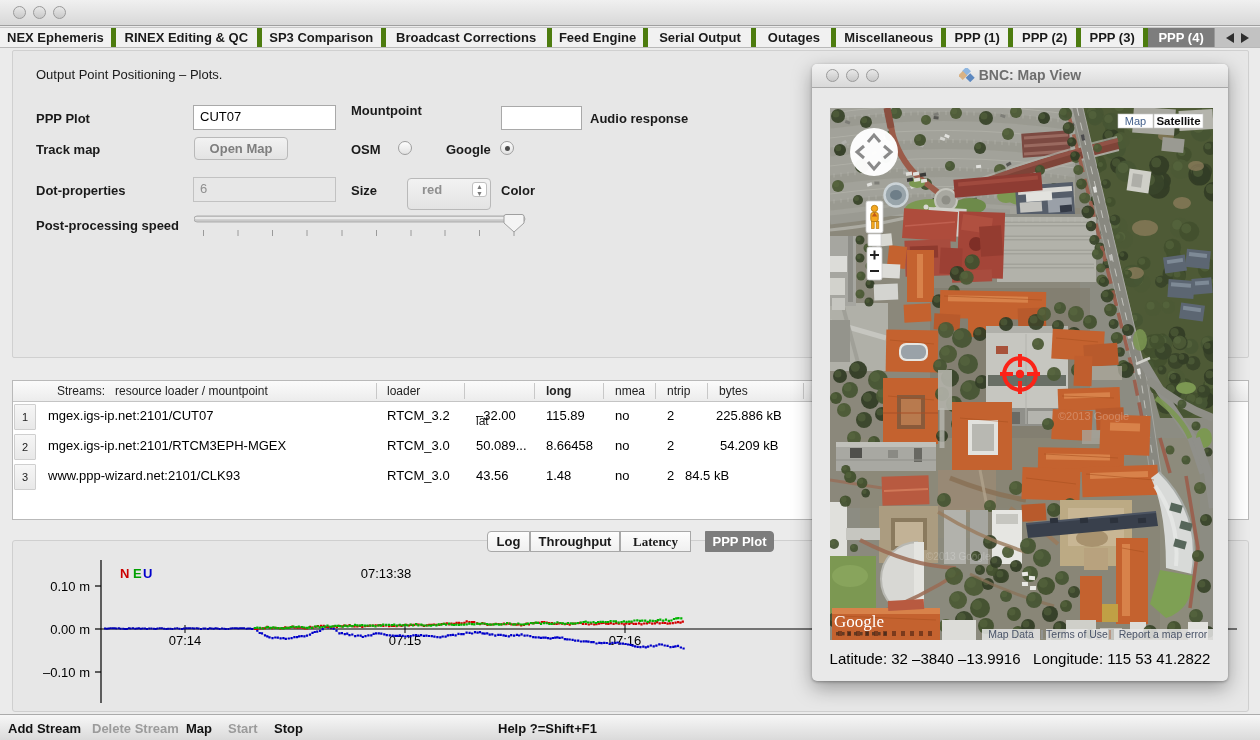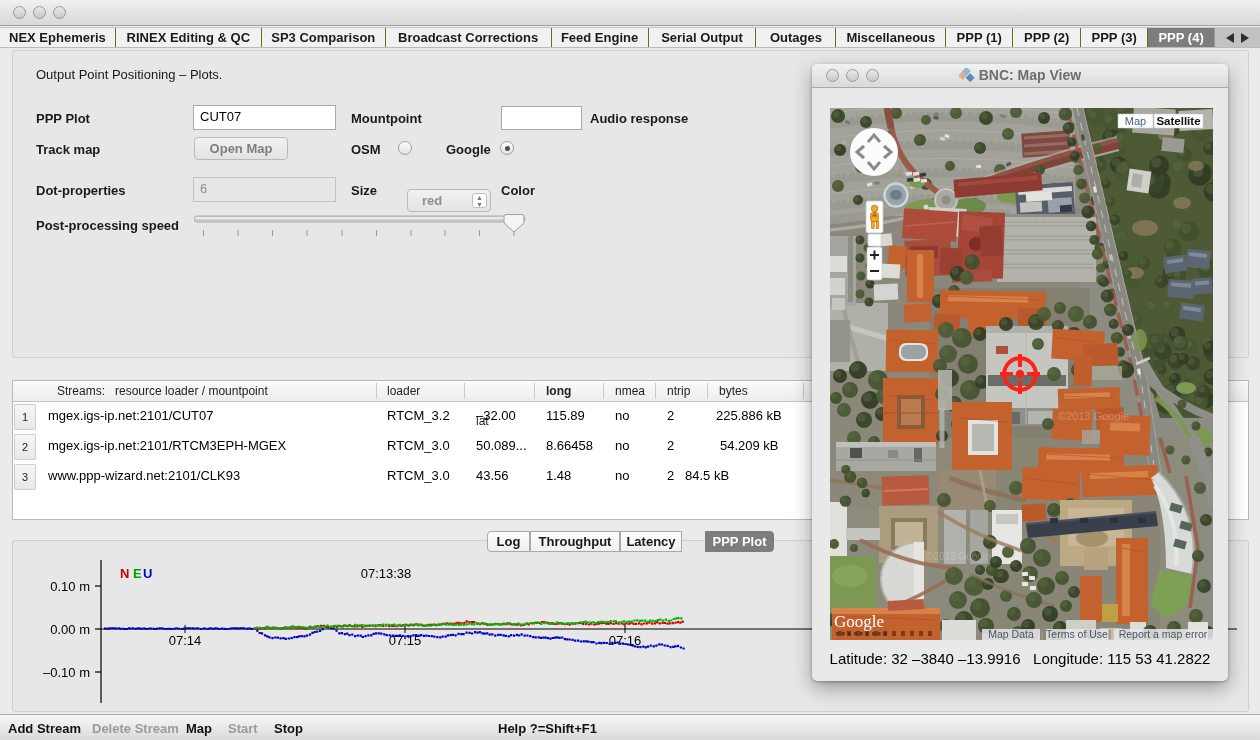--- a/index.html
+++ b/index.html
@@ -15,21 +15,21 @@
 .tl { position:absolute; top:6px; width:13px; height:13px; border-radius:50%;
   background:linear-gradient(#e8e8e8,#c8c8c8); border:1px solid #9a9a9a; }
 #title-text { position:absolute; top:4px; width:100%; text-align:center;
   font-size:13px; font-weight:bold; color:#4e4e4e; }
 
 
 #tabbar { left:0; top:27px; width:1260px; height:21px; background:#f1f1f1;
   border-top:1px solid #c7c7c7; border-bottom:1px solid #b9b9b9;
   display:flex; align-items:stretch; font-size:13px; font-weight:bold; color:#1a1a1a; }
 .tab { display:flex; align-items:center; justify-content:center;
-  border-right:1px solid #4d7c0f; white-space:nowrap; }
+  border-right:5px solid #4d7c0f; white-space:nowrap; }
 .tab.sel { background:#7d7d7d; color:#fff; border-right:none; }
 #tabscroll { width:46px; background:#c2c2c2; border-left:1px solid #9a9a9a;
   display:flex; align-items:center; justify-content:center; gap:1px; }
 .arrL, .arrR { width:0; height:0; border-top:5px solid transparent;
   border-bottom:5px solid transparent; }
 .arrL { border-right:8px solid #2e2e2e; margin-right:3px; }
 .arrR { border-left:8px solid #2e2e2e; margin-left:3px; }
 
 
 #formpanel { left:12px; top:50px; width:1237px; height:308px;
@@ -117,35 +117,35 @@
         <span class="arrL"></span>
         <span class="arrR"></span>
       </div>
   </div>
 
   <div id="formpanel" class="abs"></div>
   <div class="lbl" style="left:36px; top:67px; font-weight:normal;">Output Point Positioning – Plots.</div>
 
   <div class="lbl" style="left:36px; top:111px;">PPP Plot</div>
   <div class="field" style="left:193px; top:105px; width:143px; height:25px;">CUT07</div>
-  <div class="lbl" style="left:351px; top:111px;">Mountpoint</div>
+  <div class="lbl" style="left:351px; top:103px;">Mountpoint</div>
   <div class="field" style="left:501px; top:106px; width:81px; height:24px;"></div>
   <div class="lbl" style="left:590px; top:111px;">Audio response</div>
 
   <div class="lbl" style="left:36px; top:142px;">Track map</div>
   <div class="btn" style="left:194px; top:137px; width:94px; height:23px; padding-top:3px;">Open Map</div>
   <div class="lbl" style="left:351px; top:142px;">OSM</div>
   <div class="radio" style="left:398px; top:141px;"></div>
   <div class="lbl" style="left:446px; top:142px;">Google</div>
   <div class="radio on" style="left:500px; top:141px;"></div>
 
   <div class="lbl" style="left:36px; top:183px;">Dot-properties</div>
   <div class="field dis" style="left:193px; top:177px; width:143px; height:25px;">6</div>
   <div class="lbl" style="left:351px; top:183px;">Size</div>
-  <div class="btn" style="left:407px; top:189px; width:84px; height:23px; padding-top:3px; font-weight:bold; color:#8f8f8f; text-align:left; padding-left:14px;">red
+  <div class="btn" style="left:407px; top:178px; width:84px; height:32px; padding-top:3px; font-weight:bold; color:#8f8f8f; text-align:left; padding-left:14px;">red
     <span style="position:absolute; right:3px; top:3px; width:15px; height:15px; background:#fff; border:1px solid #c0c0c0; border-radius:3px; color:#7a7a7a; font-size:7px; line-height:7px; text-align:center;">▲<br>▼</span></div>
   <div class="lbl" style="left:501px; top:183px;">Color</div>
 
   <div class="lbl" style="left:36px; top:218px;">Post-processing speed</div>
   <svg class="abs" style="left:194px; top:210px;" width="336" height="30" viewBox="0 0 336 30">
     <rect x="0" y="6" width="331" height="6" rx="3" fill="#c9c9c9" stroke="#adadad" stroke-width="1"></rect>
     <rect x="1" y="7" width="329" height="2.2" rx="1" fill="#e9e9e9"></rect>
     <g stroke="#9a9a9a" stroke-width="1">
       <line x1="9.5" y1="20" x2="9.5" y2="26"></line>
         <line x1="44" y1="20" x2="44" y2="26"></line>
@@ -199,21 +199,21 @@
     <div class="td" style="left:374px; top:87px;">RTCM_3.0</div>
     <div class="td" style="left:463px; top:87px;">43.56</div>
     <div class="td" style="left:533px; top:87px;">1.48</div>
     <div class="td" style="left:602px; top:87px;">no</div>
     <div class="td" style="left:654px; top:87px;">2</div>
     <div class="td" style="left:672px; top:87px;">84.5 kB</div>
   </div>
 
   <div class="pbtn" style="left:487px; width:43px; border-radius:4px 0 0 4px;">Log</div>
   <div class="pbtn" style="left:530px; width:90px;">Throughput</div>
-  <div class="pbtn" style="left:620px; width:62px;">Latency</div>
+  <div class="pbtn" style="left:620px; width:71px;font-family:Liberation Serif, serif;">Latency</div>
   <div class="pbtn sel" style="left:705px; width:69px; border-radius:0 4px 4px 0;">PPP Plot</div>
 
   <div id="plotpanel" class="abs"></div>
   <svg class="abs" style="left:12px; top:540px;" width="1237" height="172" viewBox="0 0 1237 172" id="plotsvg">
 
     <line x1="89" y1="20" x2="89" y2="163" stroke="#000" stroke-width="1.2"></line>
     <line x1="89" y1="89" x2="1225" y2="89" stroke="#000" stroke-width="1.2"></line>
     <line x1="83" y1="46" x2="89" y2="46" stroke="#000" stroke-width="1.2"></line>
     <line x1="83" y1="89" x2="89" y2="89" stroke="#000" stroke-width="1.2"></line>
     <line x1="83" y1="132" x2="89" y2="132" stroke="#000" stroke-width="1.2"></line>

